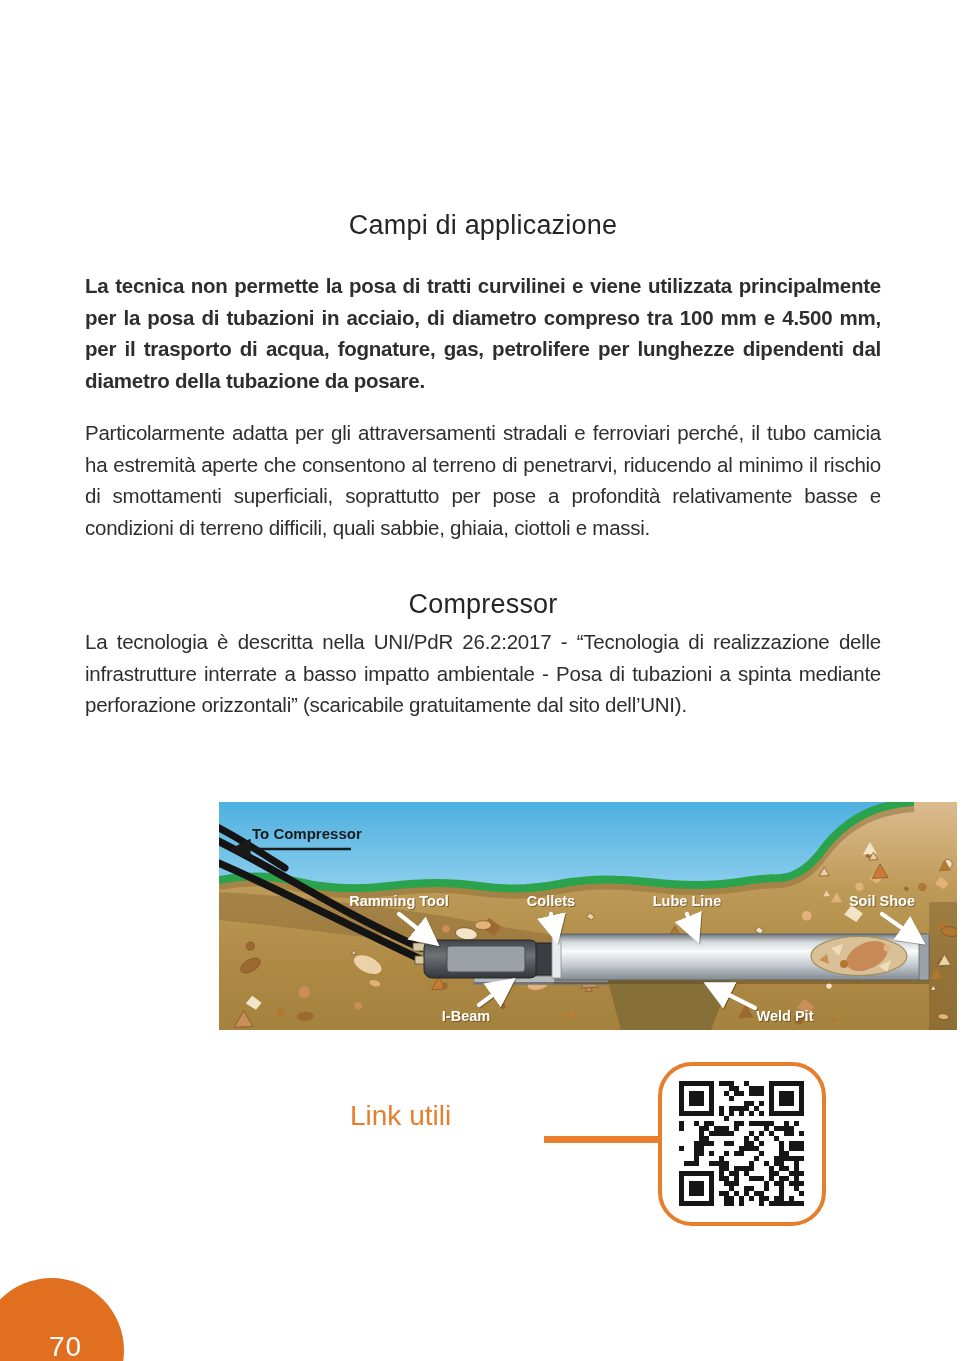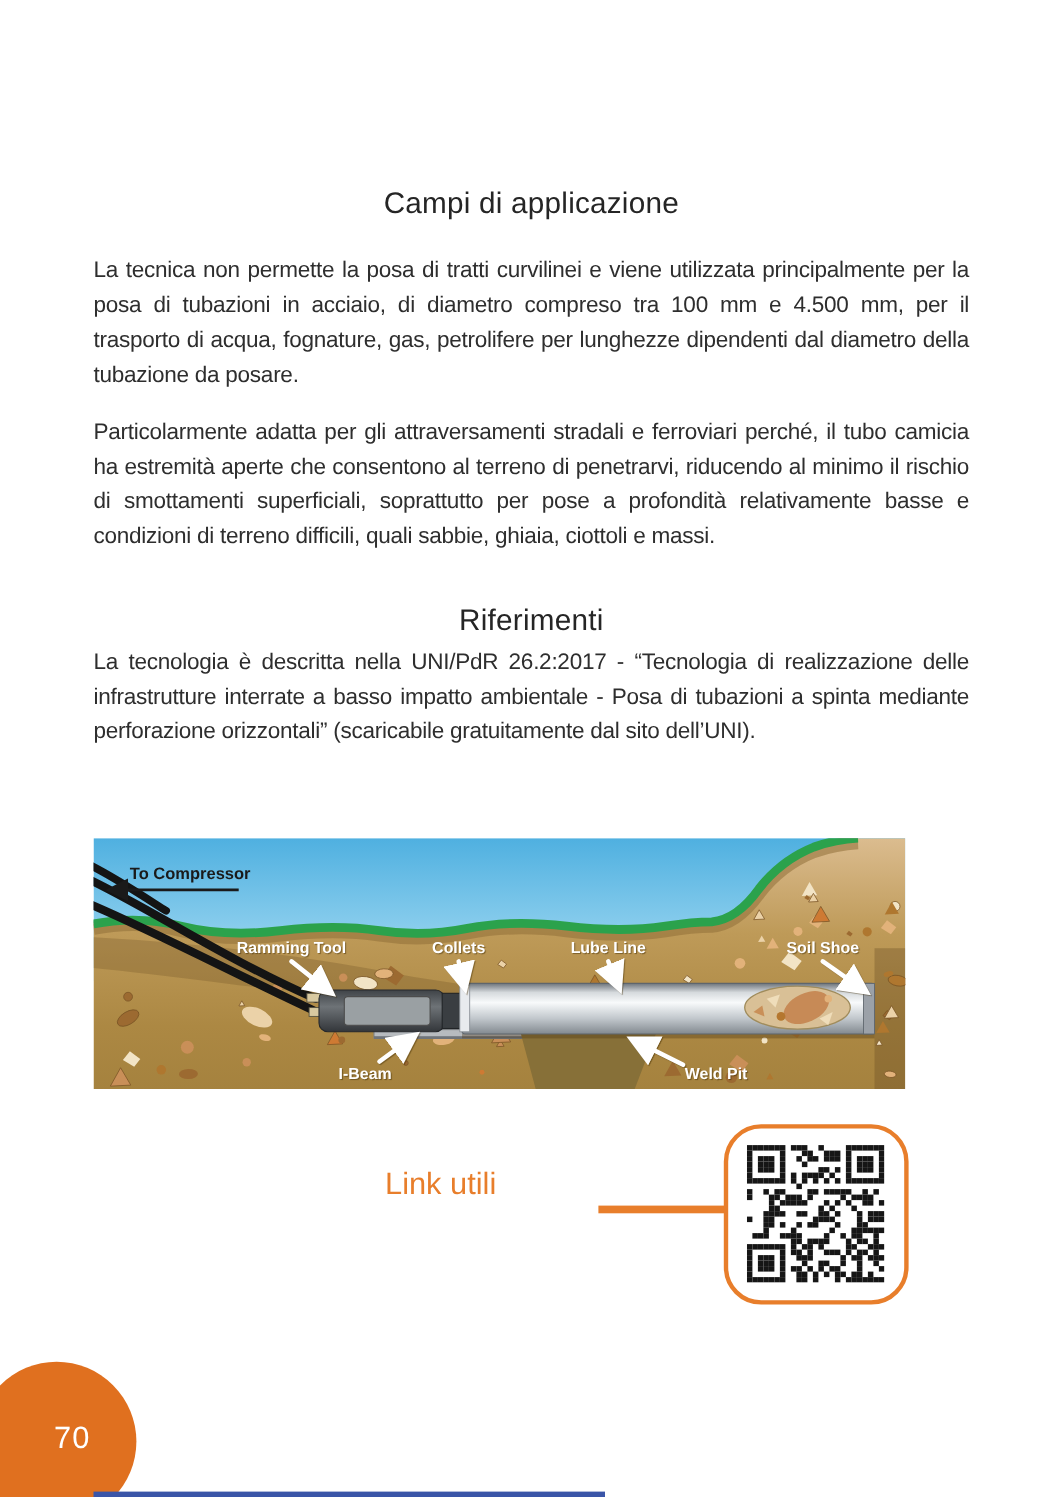--- a/index.html
+++ b/index.html
@@ -1,34 +1,34 @@
 <!DOCTYPE html>
 <html lang="it"><head>
 <meta charset="utf-8">
 <style>
   html,body{margin:0;padding:0;}
   body{
     width:964px;height:1361px;position:relative;background:#ffffff;
     font-family:"Liberation Sans",sans-serif;color:#2b2b2b;overflow:hidden;
   }
-  .abs{position:absolute;}
+  .abs{position:absolute;margin-top:40px;}
   .heading{
     width:796px;left:85px;text-align:center;font-size:27px;color:#252525;
     letter-spacing:.2px;
   }
   .para{
     width:796px;left:85px;font-size:20.5px;line-height:31.6px;text-align:justify;
     letter-spacing:-0.25px;color:#2e2e2e;
   }
-  #para1{top:230px;}
+  #para1{top:230px;font-weight:bold;}
   #para2{top:377px;}
   #para3{top:586px;}
   #title{top:170px;}
   #riferimenti{top:549px;}
-  #figure-wrap{left:85px;top:762px;width:872px;height:228px;}
+  #figure-wrap{left:85px;top:762px;width:872px;height:228px;text-align:right;}
   #link-utili{
     left:350px;top:1060px;width:305px;text-align:left;font-size:28px;
     color:#E87E2B;
   }
   #link-underline{
     left:544px;top:1096px;width:132px;height:7px;background:#E87E2B;z-index:1;
   }
   #qr-box{
     left:658px;top:1022px;width:168px;height:164px;background:#ffffff;
     border:4.5px solid #E87E2B;border-radius:34px;z-index:2;box-sizing:border-box;
@@ -47,21 +47,21 @@
   svg text{font-family:"Liberation Sans",sans-serif;}
 </style>
 </head>
 <body>
 
 <div class="abs heading" id="title">Campi di applicazione</div>
 
 <div class="abs para" id="para1">La tecnica non permette la posa di tratti curvilinei e viene utilizzata principalmente per la posa di tubazioni in acciaio, di diametro compreso tra 100 mm e 4.500 mm, per il trasporto di acqua, fognature, gas, petrolifere per lunghezze dipendenti dal diametro della tubazione da posare.</div>
 <div class="abs para" id="para2">Particolarmente adatta per gli attraversamenti stradali e ferroviari perché, il tubo camicia ha estremità aperte che consentono al terreno di penetrarvi, riducendo al minimo il rischio di smottamenti superficiali, soprattutto per pose a profondità relativamente basse e condizioni di terreno difficili, quali sabbie, ghiaia, ciottoli e massi.</div>
 
-<div class="abs heading" id="riferimenti">Riferimenti</div>
+<div class="abs heading" id="riferimenti">Compressor</div>
 <div class="abs para" id="para3">La tecnologia è descritta nella UNI/PdR 26.2:2017 - “Tecnologia di realizzazione delle infrastrutture interrate a basso impatto ambientale - Posa di tubazioni a spinta mediante perforazione orizzontali” (scaricabile gratuitamente dal sito dell’UNI).</div>
 
 <div class="abs" id="figure-wrap">
 <svg width="738" height="228" viewBox="0 0 738 228">
   <defs>
     <linearGradient id="skyGrad" x1="0" y1="0" x2="0" y2="1">
       <stop offset="0" stop-color="#4FB0E0"></stop>
       <stop offset="0.7" stop-color="#8FD0EE"></stop>
       <stop offset="1" stop-color="#CDEBF9"></stop>
     </linearGradient>

